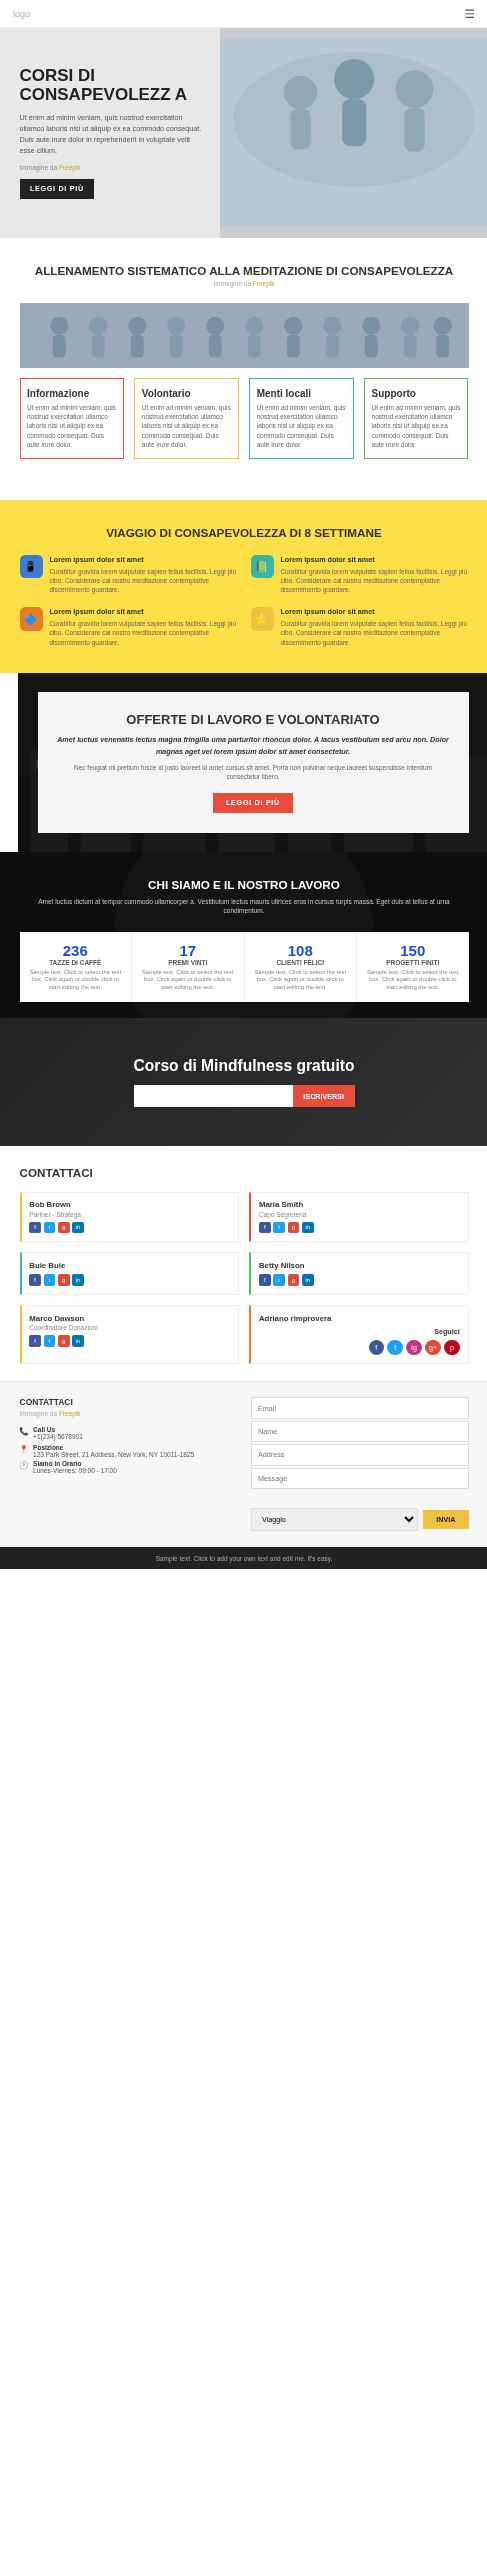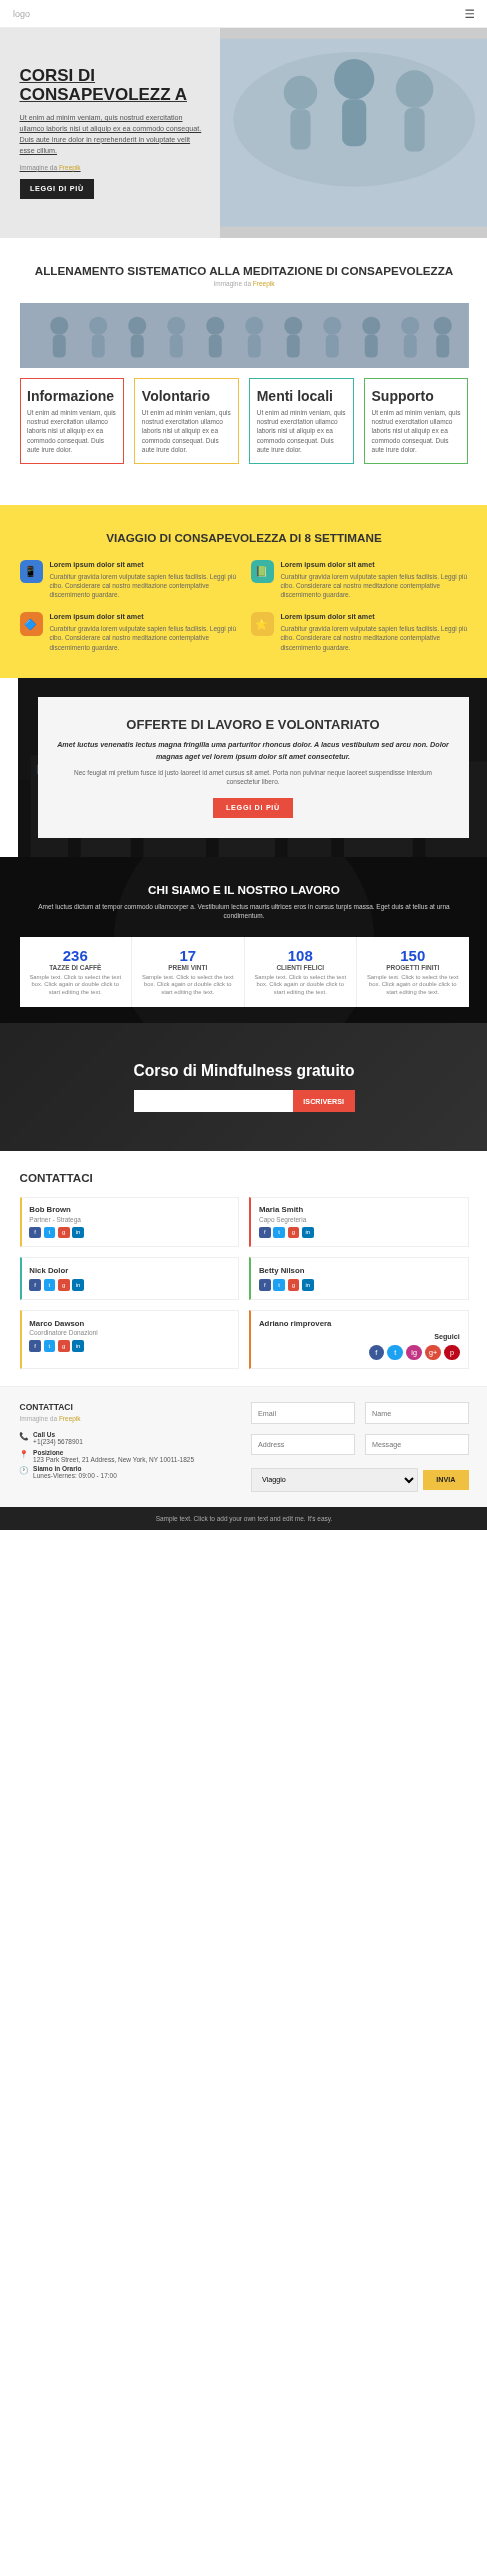--- a/index.html
+++ b/index.html
@@ -25,21 +25,21 @@
     .section2 { padding: 26px 19.5px; text-align: center; background: #fff; }
     .section2-title { font-size: 11.7px; font-weight: 900; text-transform: uppercase; margin-bottom: 3.9px; }
     .section2-sub { font-size: 6.5px; color: #aaa; margin-bottom: 15.6px; }
     .section2-sub a { color: #c9a227; text-decoration: none; }
     .feature-cards { display: flex; gap: 10.4px; justify-content: center; margin-bottom: 15.6px; }
     .feature-card { flex: 1; border: 1.3px solid; padding: 9px 6.5px; text-align: left; }
     .feature-card.red { border-color: #e74c3c; }
     .feature-card.yellow { border-color: #f0c040; }
     .feature-card.teal { border-color: #3ab5a4; }
     .feature-card.green { border-color: #5cb85c; }
-    .feature-card-title { font-size: 14px; font-weight: bold; margin-bottom: 3.9px; }
+    .feature-card-title { font-size: 10px; font-weight: bold; margin-bottom: 3.9px; }
     .feature-card-text { font-size: 6.5px; color: #666; line-height: 1.4; }
 
     
     .section3 { padding: 26px 19.5px; background: #fde047; }
     .section3-title { font-size: 11.7px; font-weight: 900; text-transform: uppercase; text-align: center; margin-bottom: 15.6px; }
     .journey-grid { display: grid; grid-template-columns: 1fr 1fr; gap: 13px; }
     .journey-item { display: flex; gap: 6.5px; align-items: flex-start; }
     .journey-icon { width: 23.4px; height: 23.4px; border-radius: 5.2px; flex-shrink: 0; display: flex; align-items: center; justify-content: center; font-size: 10.4px; }
     .journey-icon.blue { background: #3a7bd5; color: #fff; }
     .journey-icon.orange { background: #e87c2b; color: #fff; }
@@ -107,41 +107,41 @@
     .footer-info-row { display: flex; gap: 3.9px; align-items: flex-start; margin-bottom: 3.9px; font-size: 6.5px; color: #555; }
     .footer-info-icon { color: #e74c3c; font-size: 7.8px; margin-top: 0.7px; flex-shrink: 0; }
     .footer-info-label { font-weight: bold; font-size: 6.5px; color: #333; }
     .footer-map-row { display: flex; gap: 3.9px; align-items: flex-start; font-size: 6.5px; color: #555; }
     .footer-map-icon { color: #f0c040; font-size: 7.8px; margin-top: 0.7px; }
     .footer-hours-row { display: flex; gap: 3.9px; align-items: flex-start; font-size: 6.5px; color: #555; margin-top: 2.6px; }
     .footer-hours-icon { color: #f0c040; font-size: 7.8px; margin-top: 0.7px; }
 
     
     .footer-form { background: #f7f7f7; padding: 0 19.5px 13px; }
-    .footer-form-grid { display: grid; grid-template-columns: 1fr 1fr; gap: 10px; margin-bottom: 13px; }
+    .footer-form-grid { display: grid; grid-template-columns: 1fr; gap: 2px; margin-bottom: 19px; }
     .footer-form-input { padding: 5.2px 6.5px; border: 0.7px solid #ddd; font-size: 7.2px; width: 100%; }
     .footer-form-row { display: flex; gap: 5.2px; align-items: center; }
     .footer-form-select { padding: 5.2px 6.5px; border: 0.7px solid #ddd; font-size: 7.2px; flex: 1; }
     .footer-form-btn { background: #f0c040; color: #222; padding: 5.2px 13px; border: none; font-size: 7.2px; font-weight: bold; text-transform: uppercase; cursor: pointer; }
 
     
     .bottom-footer { background: #222; color: #aaa; padding: 7.8px 13px; text-align: center; font-size: 6.5px; }
 
     
     .img-placeholder { width: 100%; display: flex; align-items: center; justify-content: center; color: #aaa; font-size: 6.5px; background: #ccc; }
   </style>
 </head>
 <body>
 
 <nav class="navbar">
   <span class="navbar-logo">logo</span>
   <span class="navbar-menu">☰</span>
 </nav>
 
-<section class="hero" style="min-height:182px;text-decoration:underline;">
+<section class="hero" style="min-height:182px;">
   <div class="hero-bg">
     <div class="hero-bg-inner img-placeholder" style="height:100%;">
 
       <svg width="100%" height="100%" viewBox="0 0 400 280" xmlns="http://www.w3.org/2000/svg">
         <rect width="400" height="280" fill="#b8c8d4"></rect>
         <ellipse cx="200" cy="120" rx="180" ry="100" fill="#a0b5c2" opacity="0.5"></ellipse>
 
         <circle cx="120" cy="80" r="25" fill="#8fa8b5"></circle>
         <rect x="105" y="105" width="30" height="60" rx="10" fill="#8fa8b5"></rect>
         <circle cx="200" cy="60" r="30" fill="#7a9aaa"></circle>
@@ -351,21 +351,21 @@
       <div class="contact-role">Capo Segreteria</div>
       <div class="contact-icons">
         <div class="contact-icon ci-fb">f</div>
         <div class="contact-icon ci-tw">t</div>
         <div class="contact-icon ci-gp">g</div>
         <div class="contact-icon ci-li">in</div>
       </div>
     </div>
 
     <div class="contact-card teal-border">
-      <div class="contact-name">Nick Dolor</div>
+      <div class="contact-name">Buie Buie</div>
       <div class="contact-role"></div>
       <div class="contact-icons">
         <div class="contact-icon ci-fb">f</div>
         <div class="contact-icon ci-tw">t</div>
         <div class="contact-icon ci-gp">g</div>
         <div class="contact-icon ci-li">in</div>
       </div>
     </div>
 
     <div class="contact-card green-border">

